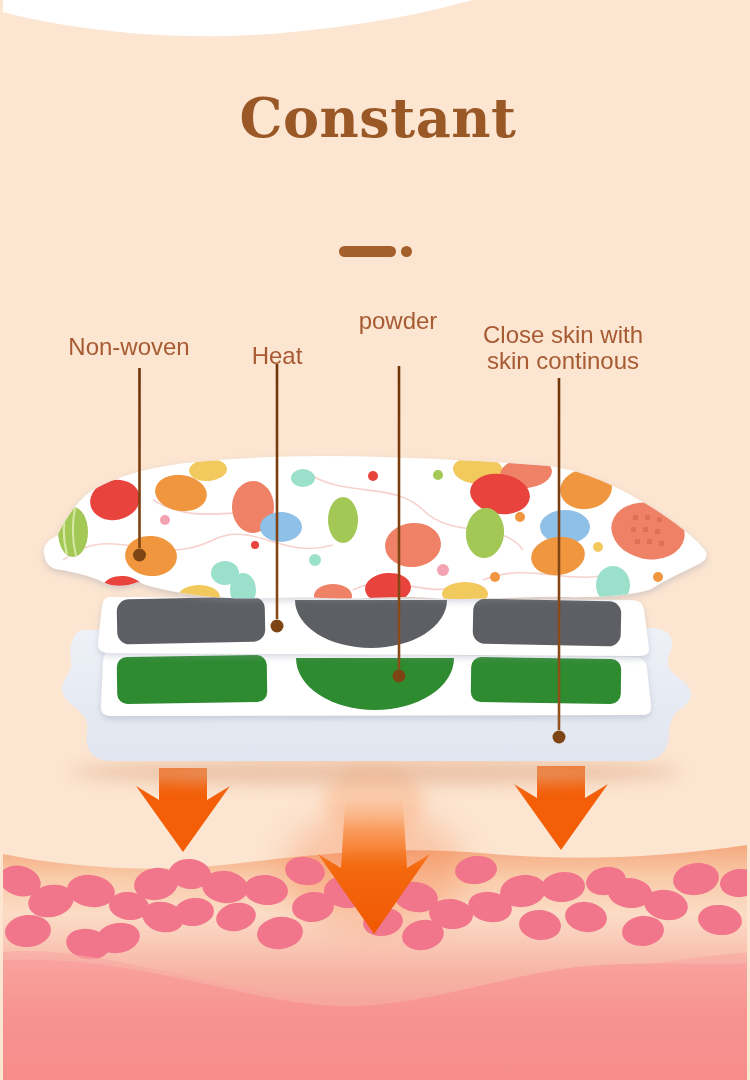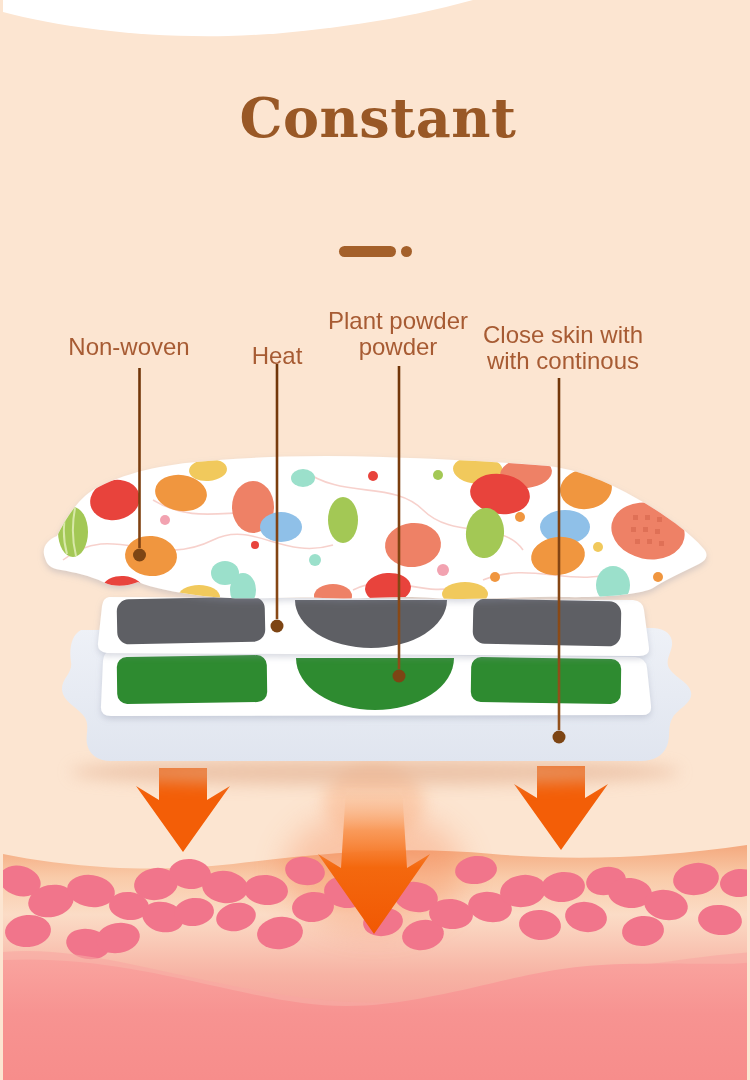--- a/index.html
+++ b/index.html
@@ -248,21 +248,20 @@
     <span class="dot"></span>
   </div>
 
   <div class="callout-label" style="left:126px;top:334px">
     <span>Non-woven</span>
   </div>
   <div class="callout-label" style="left:274px;top:343px">
     <span>Heat</span>
   </div>
   <div class="callout-label" style="left:395px;top:308px">
-    <span style="display:block">Plant powder</span>
     <span style="display:block">powder</span>
   </div>
   <div class="callout-label" style="left:560px;top:322px">
     <span style="display:block">Close skin with</span>
-    <span style="display:block">with continous</span>
+    <span style="display:block">skin continous</span>
   </div>
 
 </div>
 
 </body></html>

